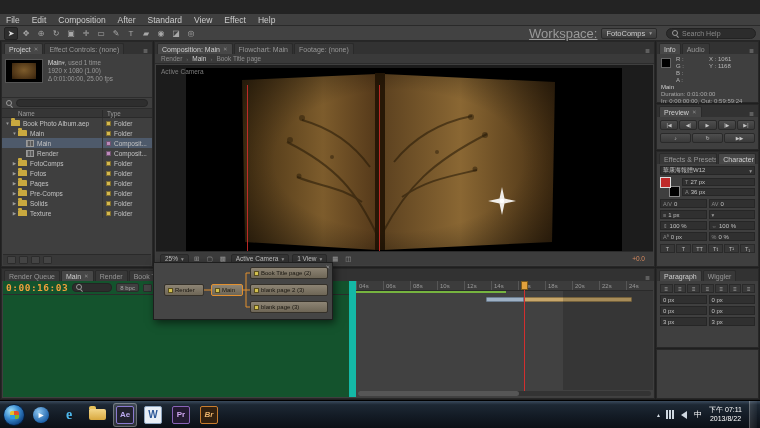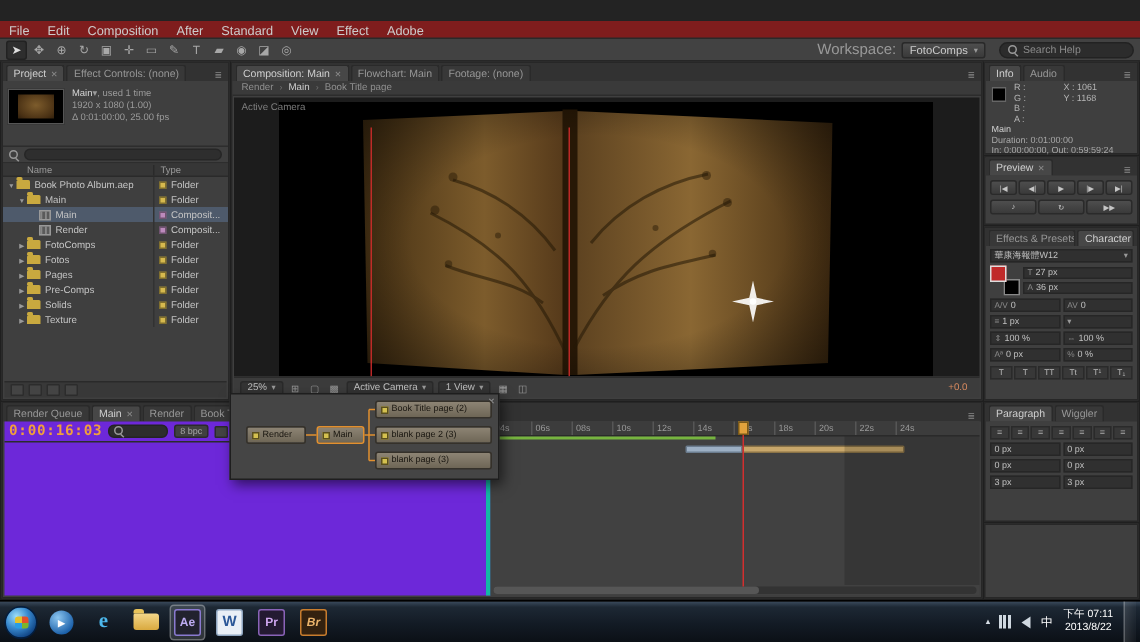--- a/index.html
+++ b/index.html
@@ -12,32 +12,32 @@
     background:linear-gradient(#545454,#383838); border-bottom:1px solid #222;
     display:flex; align-items:center; gap:4px; padding:0 3px; font-size:8.5px; color:#ddd; }
   .app-ico { width:10px; height:10px; background:#241c3a; border:1px solid #7a63c4; color:#cdb9ff;
     font-size:6px; display:flex; align-items:center; justify-content:center; border-radius:1px; }
   .win-btns { margin-left:auto; display:flex; gap:1px; }
   .win-btn { width:19px; height:10px; background:linear-gradient(#6d6d6d,#474747); border:1px solid #262626;
     border-radius:2px; font-size:6px; color:#eee; display:flex; align-items:center; justify-content:center; }
   .win-btn.close { background:linear-gradient(#d97a63,#a83a28); }
 
   
-  .menubar { position:absolute; top:14px; left:0; width:760px; height:12px; background:#7f1d1d;
+  .menubar { position:absolute; top:14px; left:0; width:760px; height:12px; background:#404040;
     border-bottom:1px solid #2a2a2a; display:flex; align-items:center; font-size:8.5px; color:#ccc; }
   .menu-item { padding:0 6px; height:12px; display:flex; align-items:center; }
 
   
   .toolbar { position:absolute; top:26px; left:0; width:760px; height:15px; background:#424242;
     border-bottom:1px solid #262626; display:flex; align-items:center; gap:1px; padding:0 4px; }
   .tool { width:14px; height:13px; font-size:8px; color:#a8a8a8; display:flex; align-items:center;
     justify-content:center; border:1px solid transparent; border-radius:2px; }
   .tool.active { background:#2e2e2e; border-color:#222; color:#ddd; }
   .tb-spacer { flex:1; }
-  .tb-label { font-size:10px; color:#999; margin-right:3px; }
+  .tb-label { font-size:13px; color:#999; margin-right:3px;text-decoration:underline; }
   .dropdown { background:linear-gradient(#4e4e4e,#3a3a3a); border:1px solid #292929; border-radius:2px;
     font-size:7.5px; color:#ccc; padding:0 4px; height:11px; display:flex; align-items:center; gap:4px; }
   .dd-arrow { font-size:5.5px; color:#999; }
   .searchbox { width:90px; height:11px; background:#2c2c2c; border:1px solid #222; border-radius:6px;
     display:flex; align-items:center; gap:3px; padding:0 5px; font-size:7px; color:#8a8a8a; margin-left:8px; }
   .mag { position:relative; width:7px; height:7px; flex:none; }
   .mag::before { content:""; position:absolute; top:0; left:0; width:4px; height:4px; border:1px solid #999; border-radius:50%; }
   .mag::after { content:""; position:absolute; bottom:0; right:0; width:3px; height:1px; background:#999; transform:rotate(45deg); }
 
   
@@ -106,21 +106,21 @@
   .fc-wires { position:absolute; left:0; top:0; width:180px; height:58px; }
   .fcnode { position:absolute; height:12px; background:linear-gradient(#8d8474,#6e6656); border:1px solid #35312a;
     border-radius:2px; color:#191610; font-size:6px; display:flex; align-items:center; gap:2px; padding:0 3px;
     white-space:nowrap; overflow:hidden; }
   .fcnode.hot { border-color:#e2902f; }
   .fcico { width:5px; height:5px; background:#d4c14f; border:1px solid #5a4f1e; flex:none; }
 
   
   .p-timeline { left:1px; top:227px; width:654px; height:131px; }
   .tl-body { position:absolute; top:12px; left:1px; right:1px; bottom:1px; display:flex; }
-  .tl-left { width:324px; background:#6d28d9; border-right:3px solid #14b8a6; position:relative; }
+  .tl-left { width:353px; background:#14532d; border-right:7px solid #14b8a6; position:relative; }
   .tl-controls { height:14px; display:flex; align-items:center; gap:4px; padding:0 3px; border-bottom:1px solid #2c2c2c; }
   .timecode { font-family:"DejaVu Sans Mono", monospace; font-size:9.5px; font-weight:bold; color:#f09f3c; letter-spacing:.5px; }
   .tl-search { width:40px; height:9px; background:#2d2d2d; border:1px solid #242424; border-radius:4px;
     display:flex; align-items:center; padding:0 3px; }
   .chip-sm { font-size:6px; color:#a8a8a8; background:#404040; border:1px solid #2b2b2b; border-radius:2px; padding:0 3px; height:9px; display:flex; align-items:center; }
   .tl-right { flex:1; background:#414141; position:relative; }
   .ruler { display:flex; height:10px; background:#3c3c3c; border-bottom:1px solid #2a2a2a; }
   .rlabel { width:27px; flex:none; font-size:6px; color:#9a9a9a; border-left:1px solid #565656; padding-left:2px; line-height:10px; }
   .cache { position:absolute; left:0; top:10px; width:150px; height:2px; background:#76b43f; }
   .tlbar { position:absolute; height:5px; top:16px; border-radius:1px; }
@@ -207,21 +207,21 @@
 
 
   <div class="menubar">
     <span class="menu-item">File</span>
     <span class="menu-item">Edit</span>
     <span class="menu-item">Composition</span>
     <span class="menu-item">After</span>
     <span class="menu-item">Standard</span>
     <span class="menu-item">View</span>
     <span class="menu-item">Effect</span>
-    <span class="menu-item">Adobe</span>
+    <span class="menu-item">Help</span>
   </div>
 
   <div class="toolbar">
     <span class="tool active">➤</span>
     <span class="tool">✥</span>
     <span class="tool">⊕</span>
     <span class="tool">↻</span>
     <span class="tool">▣</span>
     <span class="tool">✛</span>
     <span class="tool">▭</span>

